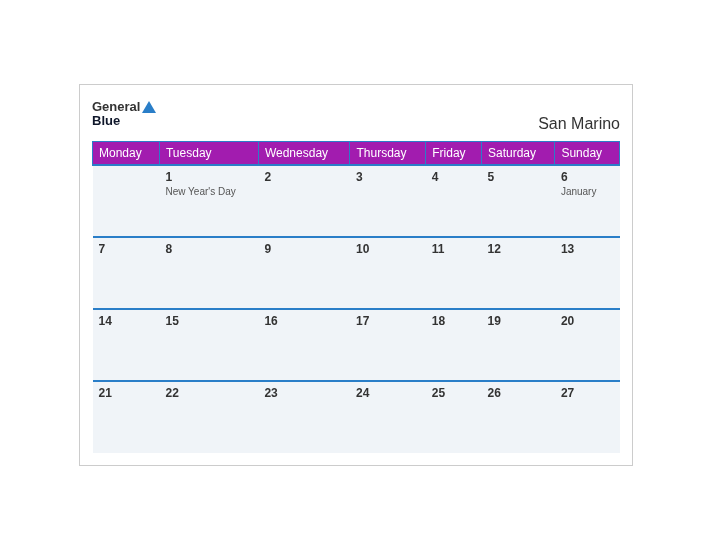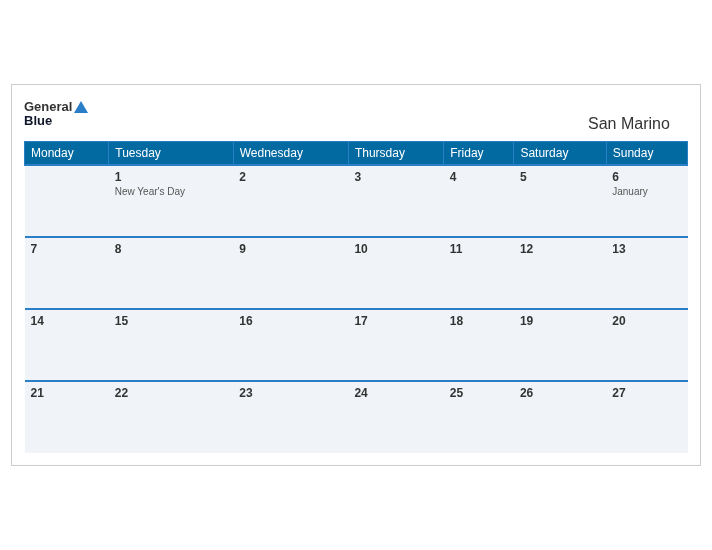--- a/index.html
+++ b/index.html
@@ -6,21 +6,21 @@
     body {
       width: 712px;
       height: 550px;
       background: #fff;
       font-family: Arial, sans-serif;
       display: flex;
       align-items: center;
       justify-content: center;
     }
     .calendar-container {
-      width: 690px;
+      width: 554px;
       background: #fff;
       border: 1px solid #ccc;
       padding: 10px 12px 12px 12px;
     }
     .calendar-header {
       display: flex;
       align-items: center;
       justify-content: space-between;
       margin-bottom: 8px;
     }
@@ -54,30 +54,30 @@
     .calendar-title {
       font-size: 32px;
       font-weight: bold;
       color: #222;
       text-align: center;
       flex: 1;
     }
     .country-name {
       font-size: 16px;
       color: #333;
-      text-align: left;
+      text-align: right;
       min-width: 100px;
       margin-top: 20px;
     }
     .calendar-grid {
       width: 100%;
       border-collapse: collapse;
     }
     .calendar-grid th {
-      background-color: #0369a1;
+      background-color: #a21caf;
       color: #fff;
       font-size: 12px;
       font-weight: normal;
       padding: 4px 6px;
       text-align: left;
       border: 1px solid #2a7ec8;
     }
     .calendar-grid td {
       vertical-align: top;
       padding: 4px 6px;

